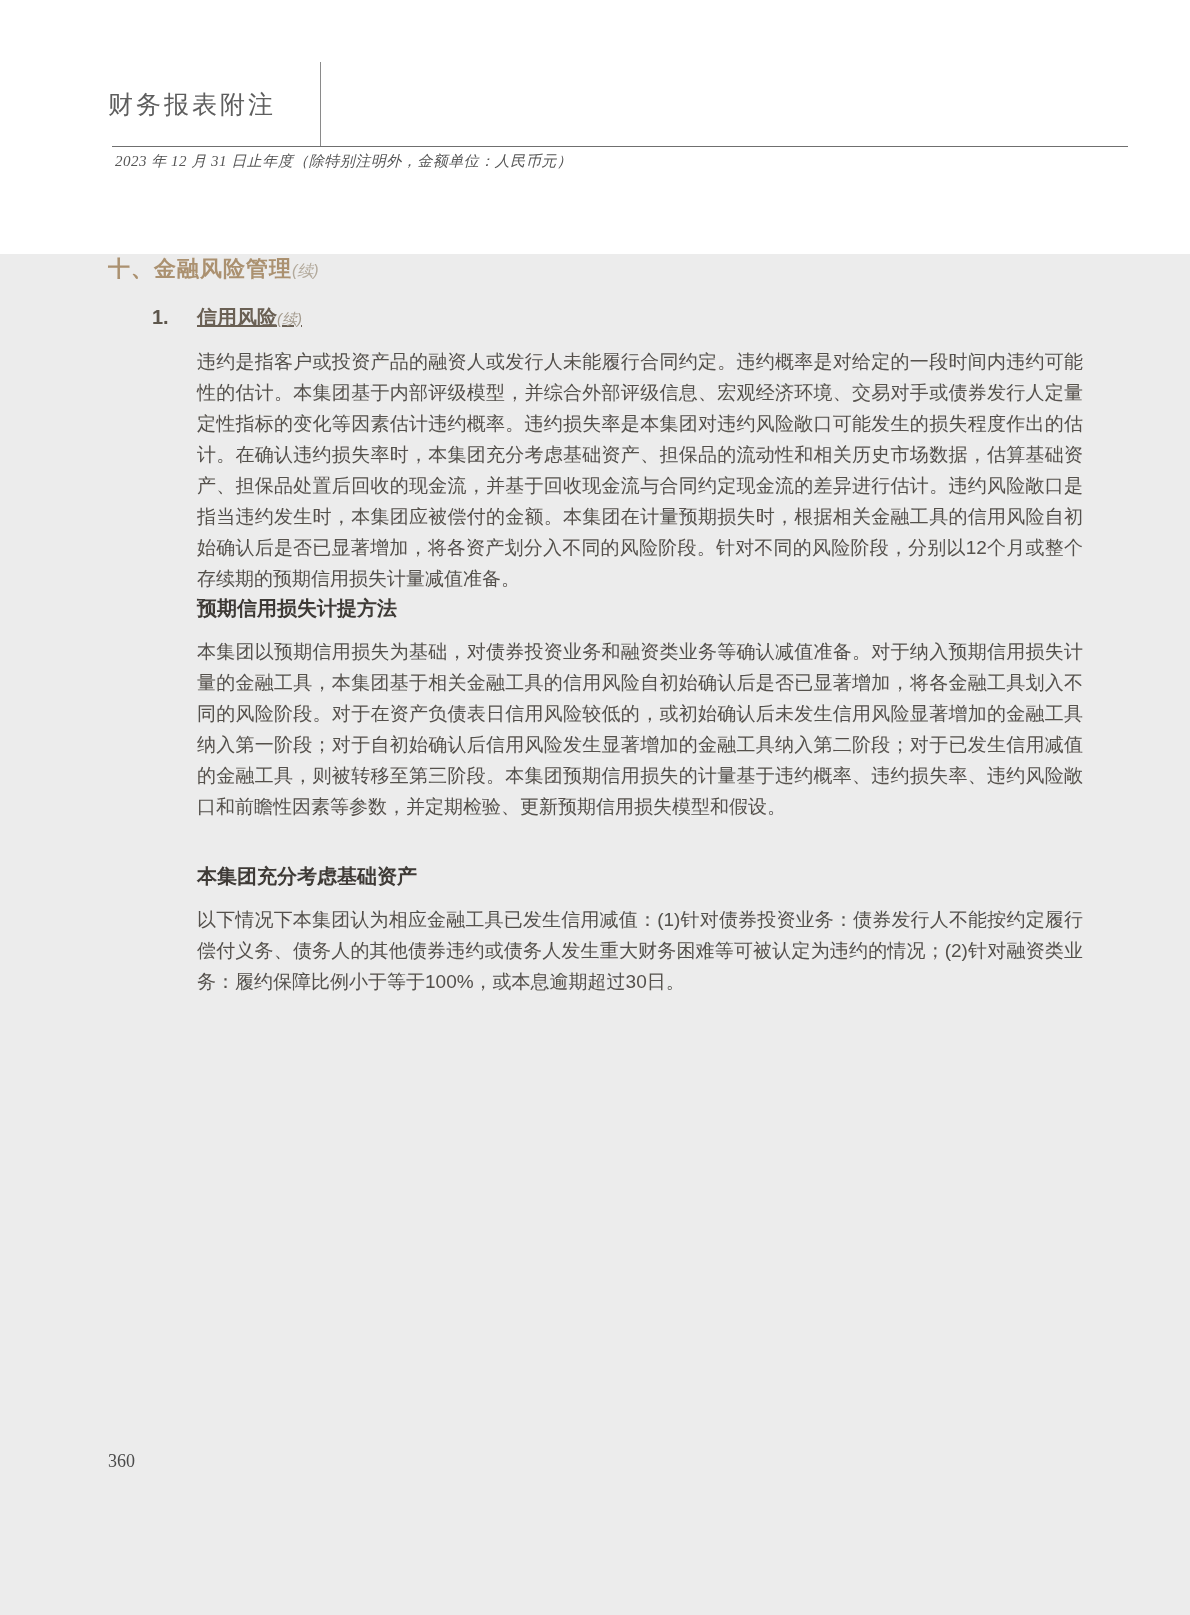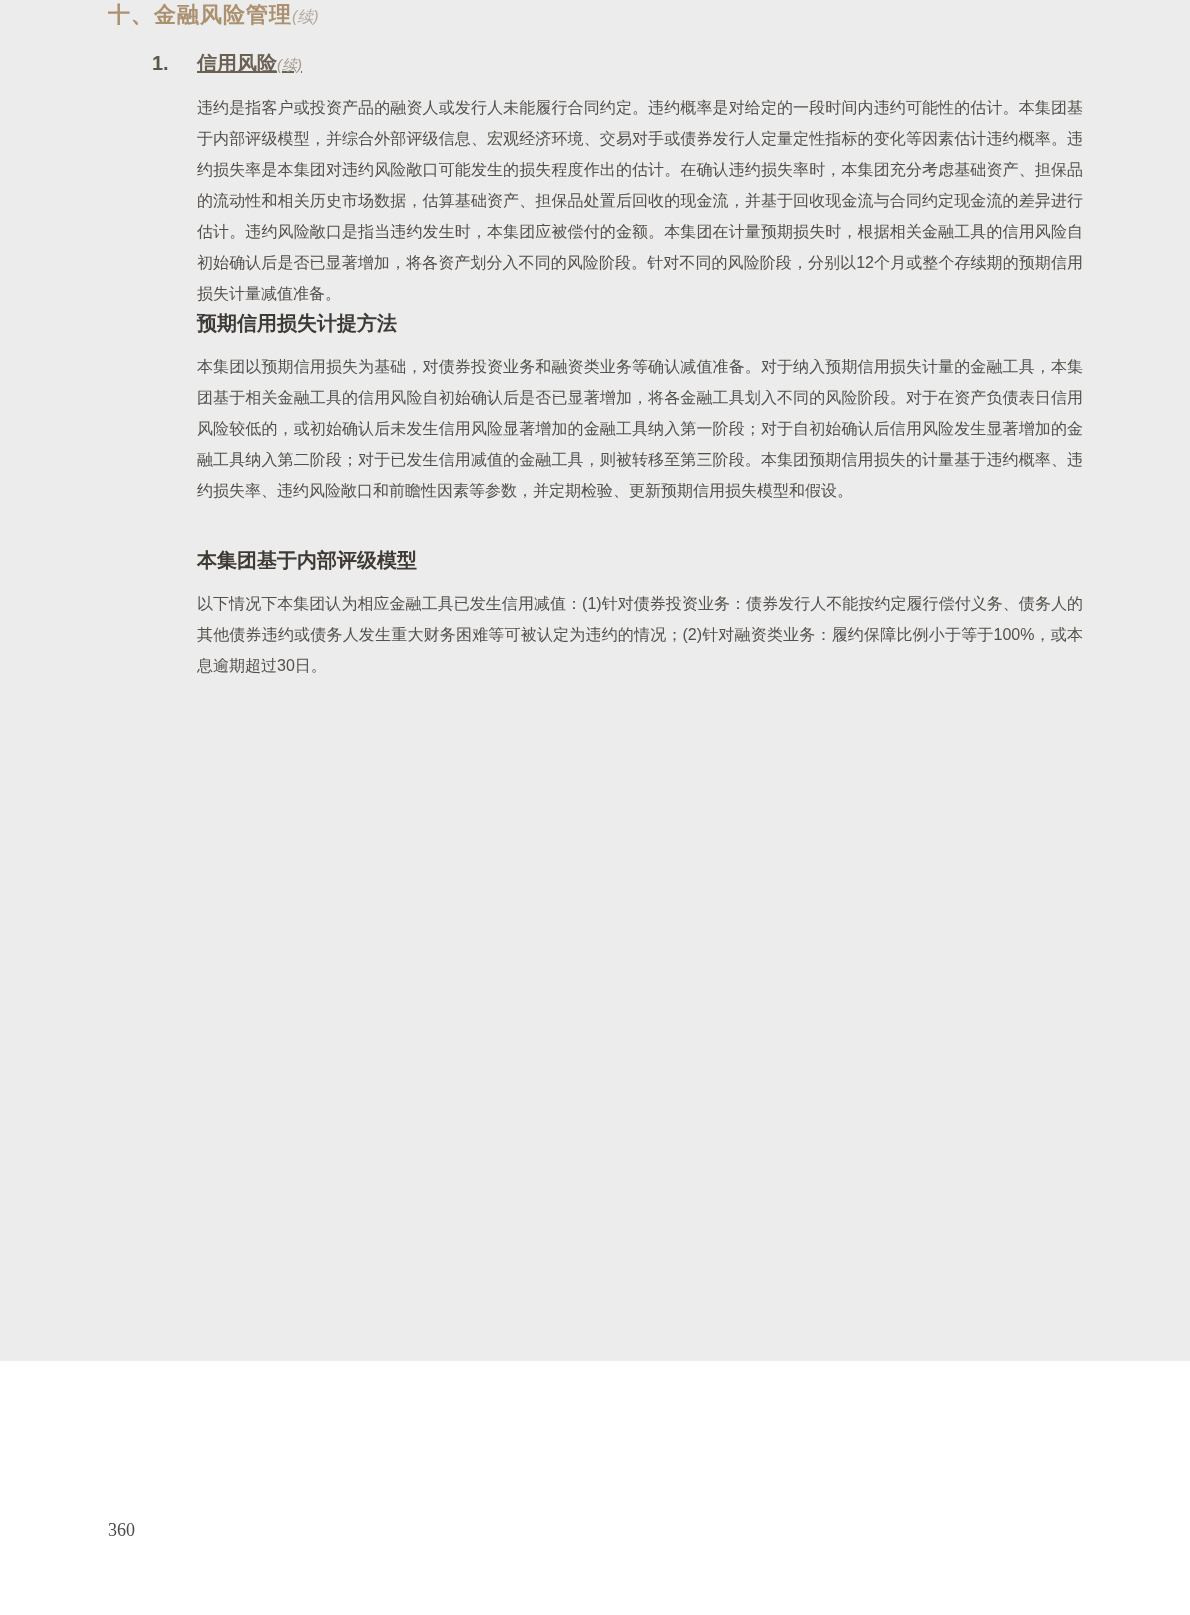--- a/index.html
+++ b/index.html
@@ -106,41 +106,47 @@
     color: #3e3a36;
   }
   .block-heading .cont-suffix { font-size: 15px; color: #9a948c; }
   .mt-first { margin-top: 16px; }
   .mt-48 { }
   .mt-44 { margin-top: 44px; }
   .mt-40 { margin-top: 40px; }
 
   .para {
     margin: 12px 0 0 0;
-    font-size: 16px;
+    font-size: 19px;
     line-height: 31px;
     color: #54504b;
     text-align: justify;
     text-justify: inter-ideograph;
   }
 
   .page-number {
     position: absolute;
     left: 108px;
-    top: 1520px;
+    top: 1451px;
     font-family: "Liberation Serif", serif;
     font-size: 18px;
     color: #4a4a4a;
   }
 </style>
 </head>
 <body>
 
 <div class="page">
 
+  <div class="page-header">
+    <div class="doc-title">财务报表附注</div>
+    <div class="vrule"></div>
+    <div class="hrule"></div>
+    <div class="doc-subtitle">2023 年 12 月 31 日止年度（除特别注明外，金额单位：人民币元）</div>
+  </div>
 
   <div class="page-body">
 
     <div class="sec-row">
       <span>十、</span><span>金融风险管理</span><span class="cont-suffix">(续)</span>
     </div>
 
     <div class="sub-row">
       <span class="sub-num">1.</span><span>信用风险</span><span class="cont-suffix">(续)</span>
     </div>
@@ -154,21 +160,21 @@
       <div class="block">
         <div class="block-heading mt-48">
           <span>预期信用损失计提方法</span><span class="cont-suffix"></span>
         </div>
         <p class="para">本集团以预期信用损失为基础，对债券投资业务和融资类业务等确认减值准备。对于纳入预期信用损失计量的金融工具，本集团基于相关金融工具的信用风险自初始确认后是否已显著增加，将各金融工具划入不同的风险阶段。对于在资产负债表日信用风险较低的，或初始确认后未发生信用风险显著增加的金融工具纳入第一阶段；对于自初始确认后信用风险发生显著增加的金融工具纳入第二阶段；对于已发生信用减值的金融工具，则被转移至第三阶段。本集团预期信用损失的计量基于违约概率、违约损失率、违约风险敞口和前瞻性因素等参数，并定期检验、更新预期信用损失模型和假设。</p>
       </div>
 
 
       <div class="block">
         <div class="block-heading mt-40">
-          <span>本集团基于内部评级模型</span><span class="cont-suffix"></span>
+          <span>本集团充分考虑基础资产</span><span class="cont-suffix"></span>
         </div>
         <p class="para">以下情况下本集团认为相应金融工具已发生信用减值：(1)针对债券投资业务：债券发行人不能按约定履行偿付义务、债务人的其他债券违约或债务人发生重大财务困难等可被认定为违约的情况；(2)针对融资类业务：履约保障比例小于等于100%，或本息逾期超过30日。</p>
       </div>
 
     </div>
   </div>
 
   <div class="page-number">360</div>
 
 </div>

